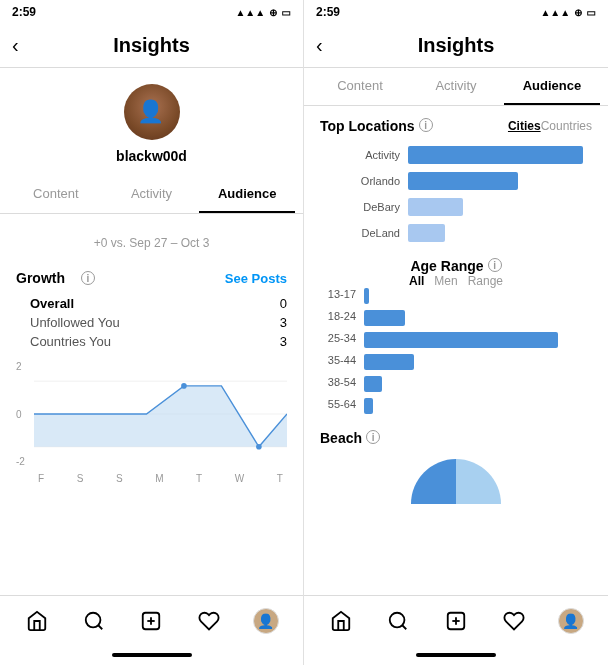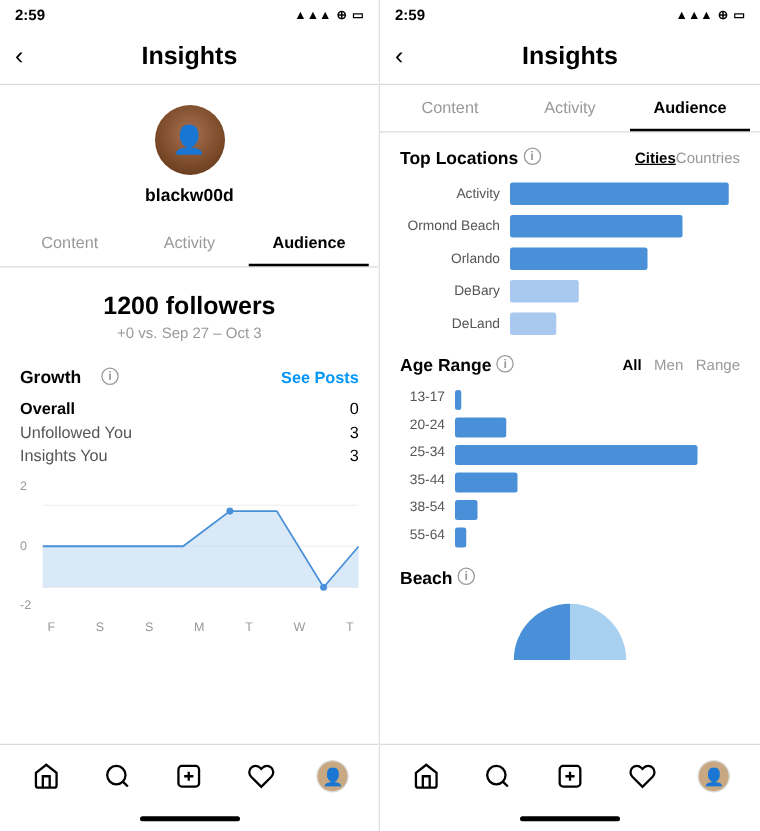--- a/index.html
+++ b/index.html
@@ -158,21 +158,21 @@
       color: #0095f6;
       font-weight: 600;
     }
     .growth-stats { margin-bottom: 8px; }
     .growth-row {
       display: flex;
       justify-content: space-between;
       padding: 2px 0;
       font-size: 13px;
     }
-    .growth-row .label { color: #555; }
+    .growth-row .label { color: #555; margin-left: 14px; }
     .growth-row .value { color: #000; font-weight: 500; }
     .growth-row.overall .label { font-weight: 600; color: #000; }
 
     
     .chart-area {
       margin-top: 8px;
       position: relative;
       height: 130px;
     }
     .chart-svg { width: 100%; height: 110px; }
@@ -287,21 +287,21 @@
     }
     .bar-blue { background: #4a90d9; }
     .bar-light-blue { background: #a8c8f0; }
 
     
     .age-section { margin-top: 16px; }
     .age-header {
       display: flex;
       justify-content: space-between;
       align-items: center;
-      margin-bottom: 12px;
+      flex-direction: column;
     }
     .age-filter {
       display: flex;
       gap: 10px;
     }
     .age-filter-item {
       font-size: 12px;
       color: #999;
       cursor: pointer;
     }
@@ -381,21 +381,20 @@
     </div>
     <div class="tab">
       <span>Activity</span>
     </div>
     <div class="tab active">
       <span>Audience</span>
     </div>
   </div>
 
   <div class="followers-section">
-    <div class="followers-count">1200 followers</div>
     <div class="followers-date">+0 vs. Sep 27 – Oct 3</div>
   </div>
 
   <div class="growth-section">
     <div class="growth-header">
       <div class="growth-title">
         <span>Growth</span>
         <span class="info-icon">i</span>
       </div>
       <span class="see-posts">See Posts</span>
@@ -403,21 +402,21 @@
     <div class="growth-stats">
       <div class="growth-row overall">
         <span class="label">Overall</span>
         <span class="value">0</span>
       </div>
       <div class="growth-row">
         <span class="label">Unfollowed You</span>
         <span class="value">3</span>
       </div>
       <div class="growth-row">
-        <span class="label">Insights You</span>
+        <span class="label">Countries You</span>
         <span class="value">3</span>
       </div>
     </div>
 
     <div class="chart-area">
       <div class="y-labels">
         <span>2</span>
         <span>0</span>
         <span>-2</span>
       </div>
@@ -525,26 +524,20 @@
       </div>
 
       <div>
         <div class="bar-row">
           <span class="bar-label">Activity</span>
           <div class="bar-container">
             <div class="bar-fill bar-blue" style="width:95%"></div>
           </div>
         </div>
         <div class="bar-row">
-          <span class="bar-label">Ormond Beach</span>
-          <div class="bar-container">
-            <div class="bar-fill bar-blue" style="width:75%"></div>
-          </div>
-        </div>
-        <div class="bar-row">
           <span class="bar-label">Orlando</span>
           <div class="bar-container">
             <div class="bar-fill bar-blue" style="width:60%"></div>
           </div>
         </div>
         <div class="bar-row">
           <span class="bar-label">DeBary</span>
           <div class="bar-container">
             <div class="bar-fill bar-light-blue" style="width:30%"></div>
           </div>
@@ -572,21 +565,21 @@
       </div>
 
       <div>
         <div class="age-bar-row">
           <span class="age-label">13-17</span>
           <div class="age-bar-container">
             <div class="age-bar-fill" style="width:2%"></div>
           </div>
         </div>
         <div class="age-bar-row">
-          <span class="age-label">20-24</span>
+          <span class="age-label">18-24</span>
           <div class="age-bar-container">
             <div class="age-bar-fill" style="width:18%"></div>
           </div>
         </div>
         <div class="age-bar-row">
           <span class="age-label">25-34</span>
           <div class="age-bar-container">
             <div class="age-bar-fill" style="width:85%"></div>
           </div>
         </div>

